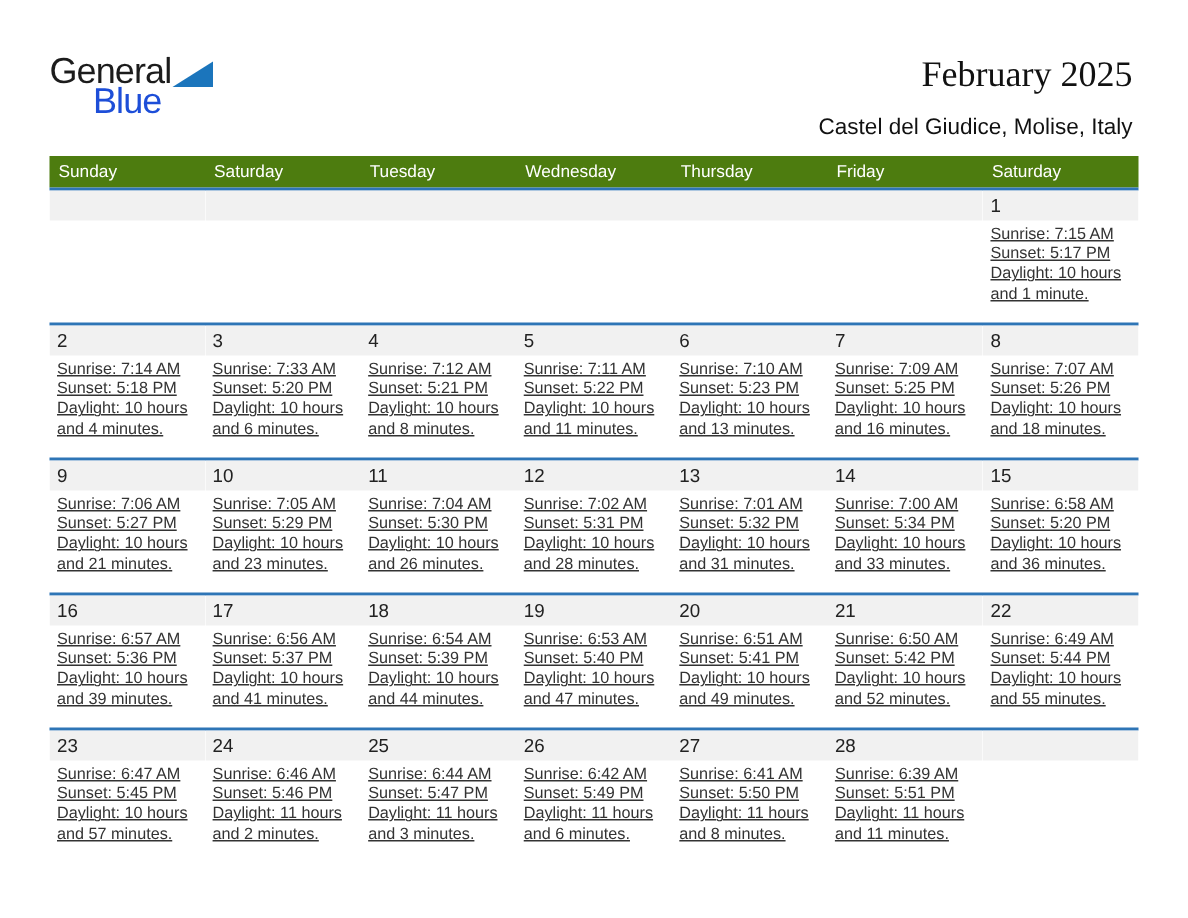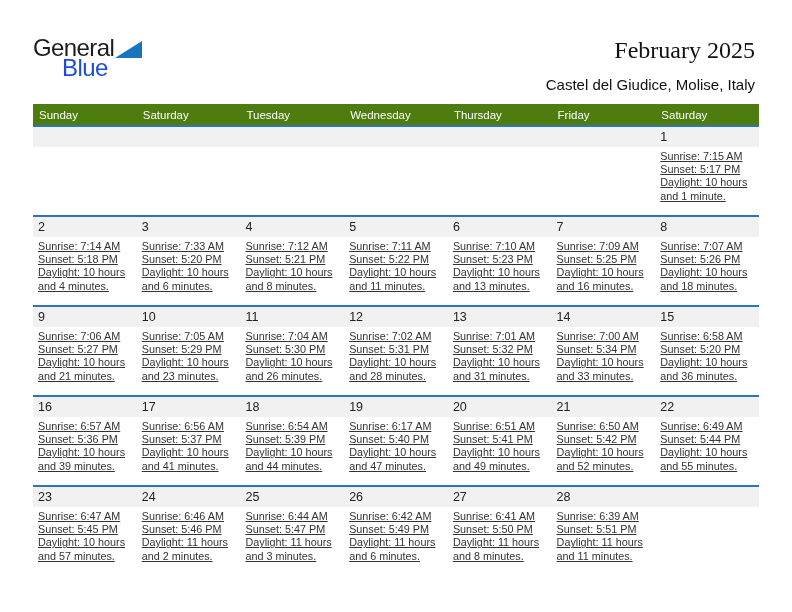--- a/index.html
+++ b/index.html
@@ -247,21 +247,21 @@
             <div class="day-body">
               <div class="day-line">Sunrise: 6:54 AM</div>
               <div class="day-line">Sunset: 5:39 PM</div>
               <div class="day-line">Daylight: 10 hours</div>
               <div class="day-line">and 44 minutes.</div>
             </div>
           </div>
           <div class="day-cell">
             <div class="day-num">19</div>
             <div class="day-body">
-              <div class="day-line">Sunrise: 6:17 AM</div>
+              <div class="day-line">Sunrise: 6:53 AM</div>
               <div class="day-line">Sunset: 5:40 PM</div>
               <div class="day-line">Daylight: 10 hours</div>
               <div class="day-line">and 47 minutes.</div>
             </div>
           </div>
           <div class="day-cell">
             <div class="day-num">20</div>
             <div class="day-body">
               <div class="day-line">Sunrise: 6:51 AM</div>
               <div class="day-line">Sunset: 5:41 PM</div>

